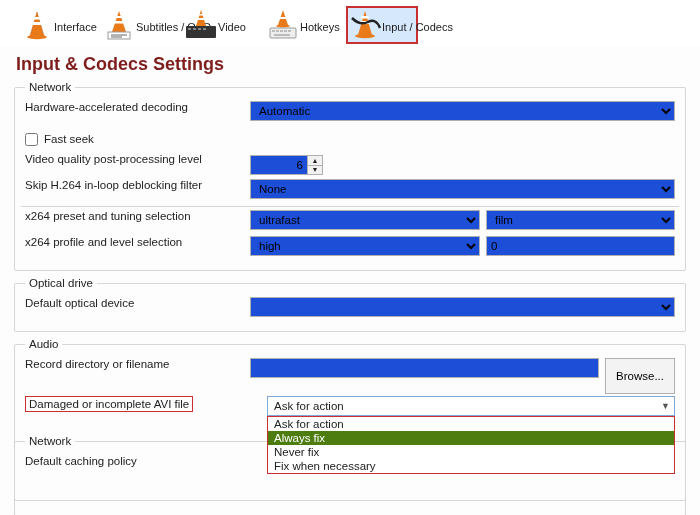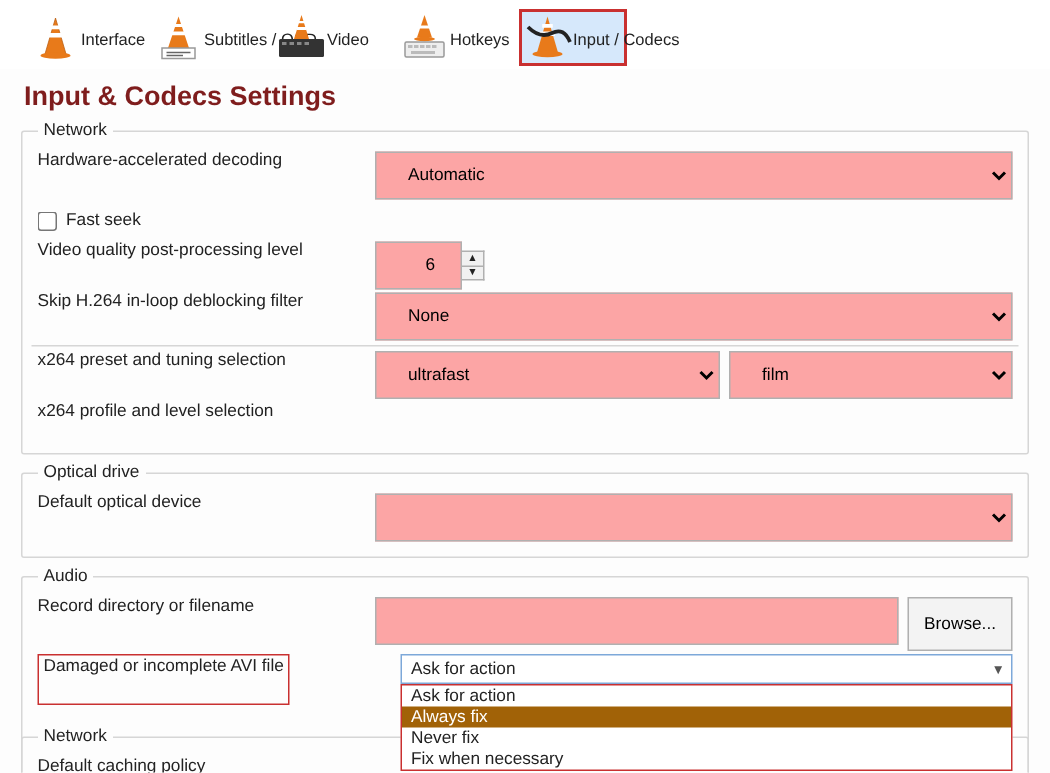--- a/index.html
+++ b/index.html
@@ -11,42 +11,42 @@
   .cone { width: 34px; height: 34px; position: relative; display: flex; justify-content: center; align-items: flex-end; }
   .cone svg { width: 34px; height: 34px; }
   .tool-label { font-size: 11px; margin-top: 4px; text-align: center; white-space: nowrap; }
   h2 { font-size: 18px; font-weight: 600; padding: 8px 16px 6px 16px; font-family: "Segoe UI", sans-serif; color: #7f1d1d; }
   .pane { padding: 0 14px; }
   fieldset { border: 1px solid #d6d6d6; border-radius: 2px; margin-bottom: 6px; padding: 6px 10px 8px 10px; }
   legend { font-size: 11.5px; color: #222; padding: 0 4px; }
   .row { display: flex; min-height: 24px; margin: 2px 0; }
   .lbl { width: 225px; font-size: 11.5px; }
   .ctrl { flex: 1; display: flex; gap: 6px; }
-  select, input[type=text] { font-size: 11.5px; padding: 1px 17px; border: 1px solid #b0b0b0; background: #fca5a5; height: 32px; }
+  select, input[type=text] { font-size: 11.5px; padding: 1px 4px; border: 1px solid #b0b0b0; background: #1d4ed8; height: 20px; }
   select { width: 100%; }
   .sel-full { flex: 1; }
   .sel-half { width: 230px; }
   .txt-half { flex: 1; }
   .spin { display: flex; align-items: center; }
   .spin-field { width: 58px; text-align: right; padding-right: 4px; background: #f8f8f8; border: 1px solid #b0b0b0; height: 20px; }
   .spin-btns { width: 15px; display: flex; flex-direction: column; border: 1px solid #b0b0b0; border-left: none; height: 20px; }
   .spin-btns div { flex: 1; font-size: 7px; display: flex; align-items: center; justify-content: center; background: #f1f1f1; cursor: pointer; }
   .spin-btns div:first-child { border-bottom: 1px solid #b0b0b0; }
   .sep { height: 1px; background: #d6d6d6; margin: 3px -4px; }
   .chk { display: flex; align-items: center; gap: 6px; font-size: 11.5px; }
   input[type=checkbox] { width: 13px; height: 13px; }
   .btn { font-size: 11.5px; padding: 2px 10px; border: 1px solid #b0b0b0; background: #f3f3f3; cursor: pointer; height: 36px; }
-  .hlrow { display: inline-block; border: 1px solid #c93030; padding: 1px 3px 19px 3px; }
+  .hlrow { display: inline-block; border: 1px solid #c93030; padding: 1px 3px 1px 3px; }
   .dropdown-wrap { position: relative; flex: 1; }
   .dropdown-open { position: absolute; top: 0; left: 17px; right: 0; }
   .dd-sel { border: 1px solid #7da8d9; background: #fff; height: 20px; display: flex; align-items: center; justify-content: space-between; padding: 0 4px 0 6px; font-size: 11.5px; }
   .dd-arrow { font-size: 9px; color: #555; }
   .dd-list { border: 1px solid #b0b0b0; border-top: none; background: #fff; border: 1px solid #c93030; }
   .dd-opt { padding: 1px 6px; font-size: 11.5px; cursor: pointer; }
-  .dd-opt.sel { background: #a16207; color: #fff; }
+  .dd-opt.sel { background: #4d7c0f; color: #fff; }
   .overlay-row { position: relative; }
 </style>
 </head>
 <body>
 
 <div class="toolbar">
   <div class="tool-item">
     <span class="cone">
         <svg viewBox="0 0 34 34">
           <polygon points="17,4 24,28 10,28" fill="#e87a1a" stroke="#b85c10" stroke-width="0.5"></polygon>
@@ -156,20 +156,24 @@
     <div class="sep"></div>
     <div class="row">
       <div class="lbl">x264 preset and tuning selection</div>
       <div class="ctrl">
         <select class="sel-half"><option>ultrafast</option></select>
         <select class="txt-half"><option>film</option></select>
       </div>
     </div>
     <div class="row">
       <div class="lbl">x264 profile and level selection</div>
+      <div class="ctrl">
+        <select class="sel-half"><option>high</option></select>
+        <input type="text" class="txt-half" value="0" style="">
+      </div>
     </div>
   </fieldset>
 
   <fieldset>
     <legend>Optical drive</legend>
     <div class="row">
       <div class="lbl">Default optical device</div>
       <div class="ctrl">
           <select class="sel-full"><option></option></select>
         </div>

